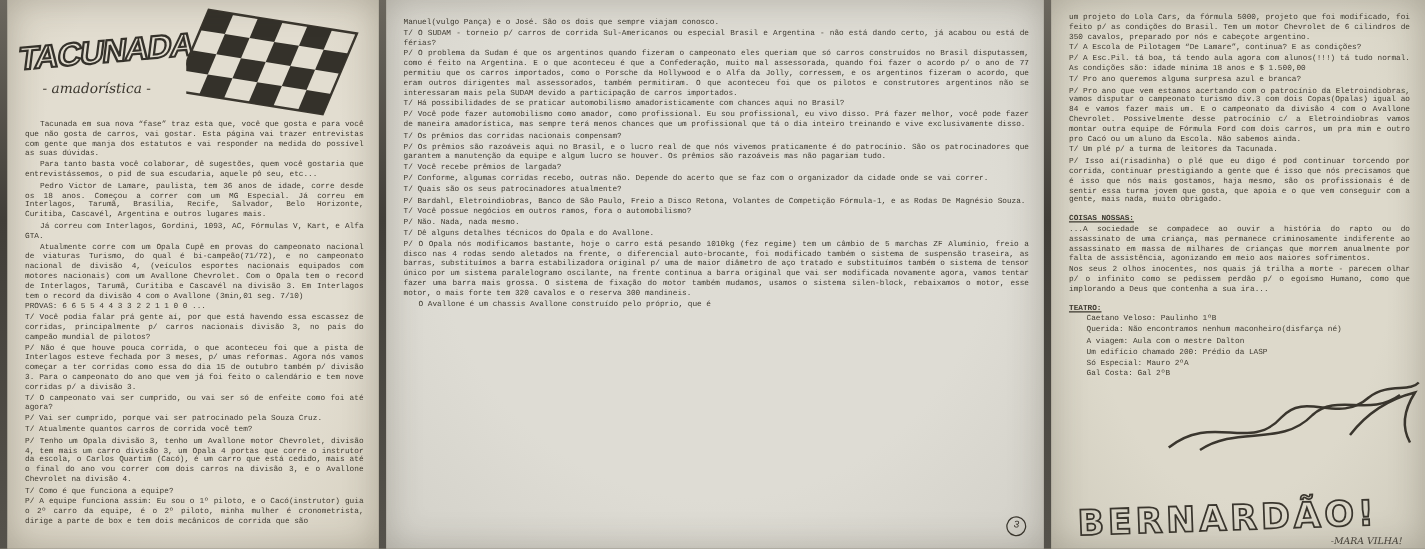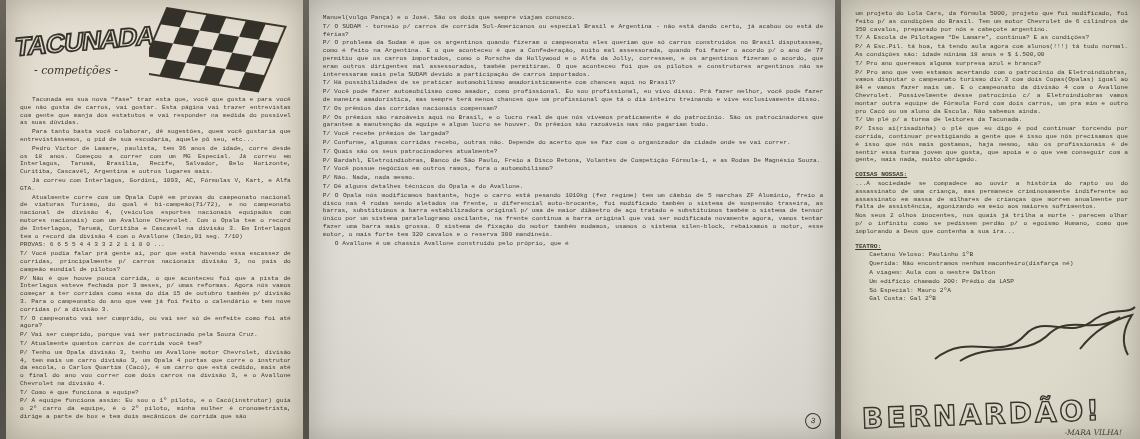--- a/index.html
+++ b/index.html
@@ -78,21 +78,21 @@
                 <rect x="40" y="34" width="20" height="17"></rect>
                 <rect x="80" y="34" width="20" height="17"></rect>
               <rect x="20" y="51" width="20" height="17"></rect>
                 <rect x="60" y="51" width="20" height="17"></rect>
                 <rect x="100" y="51" width="20" height="17"></rect>
             </g>
           </g>
         </svg>
       </div>
       <div class="logo logo2">TACUNADA</div>
-      <div class="hand sub">- competições -</div>
+      <div class="hand sub">- amadorística -</div>
     </div>
     <div class="tw">
         <p class="ind">Tacunada em sua nova “fase” traz esta que, você que gosta e para você que não gosta de carros, vai gostar. Esta página vai trazer entrevistas com gente que manja dos estatutos e vai responder na medida do possível as suas dúvidas.</p>
         <p class="ind">Para tanto basta você colaborar, dê sugestões, quem você gostaria que entrevistássemos, o pid de sua escudaria, aquele pô seu, etc...</p>
         <p class="ind">Pedro Victor de Lamare, paulista, tem 36 anos de idade, corre desde os 18 anos. Começou a correr com um MG Especial. Já correu em Interlagos, Tarumã, Brasília, Recife, Salvador, Belo Horizonte, Curitiba, Cascavél, Argentina e outros lugares mais.</p>
         <p class="ind">Já correu com Interlagos, Gordini, 1093, AC, Fórmulas V, Kart, e Alfa GTA.</p>
         <p class="ind">Atualmente corre com um Opala Cupê em provas do campeonato nacional de viaturas Turismo, do qual é bi-campeão(71/72), e no campeonato nacional de divisão 4, (veículos esportes nacionais equipados com motores nacionais) com um Avallone Chevrolet. Com o Opala tem o record de Interlagos, Tarumã, Curitiba e Cascavél na divisão 3. Em Interlagos tem o record da divisão 4 com o Avallone (3min,01 seg. 7/10)</p>
         <p class="qa">PROVAS: 6 6 5 5 4 4 3 3 2 2 1 1 0 0 ...</p>
         <p class="qa">T/ Você podia falar prá gente aí, por que está havendo essa escassez de corridas, principalmente p/ carros nacionais divisão 3, no país do campeão mundial de pilotos?</p>
         <p class="qa">P/ Não é que houve pouca corrida, o que aconteceu foi que a pista de Interlagos esteve fechada por 3 meses, p/ umas reformas. Agora nós vamos começar a ter corridas como essa do dia 15 de outubro também p/ divisão 3. Para o campeonato do ano que vem já foi feito o calendário e tem nove corridas p/ a divisão 3.</p>

